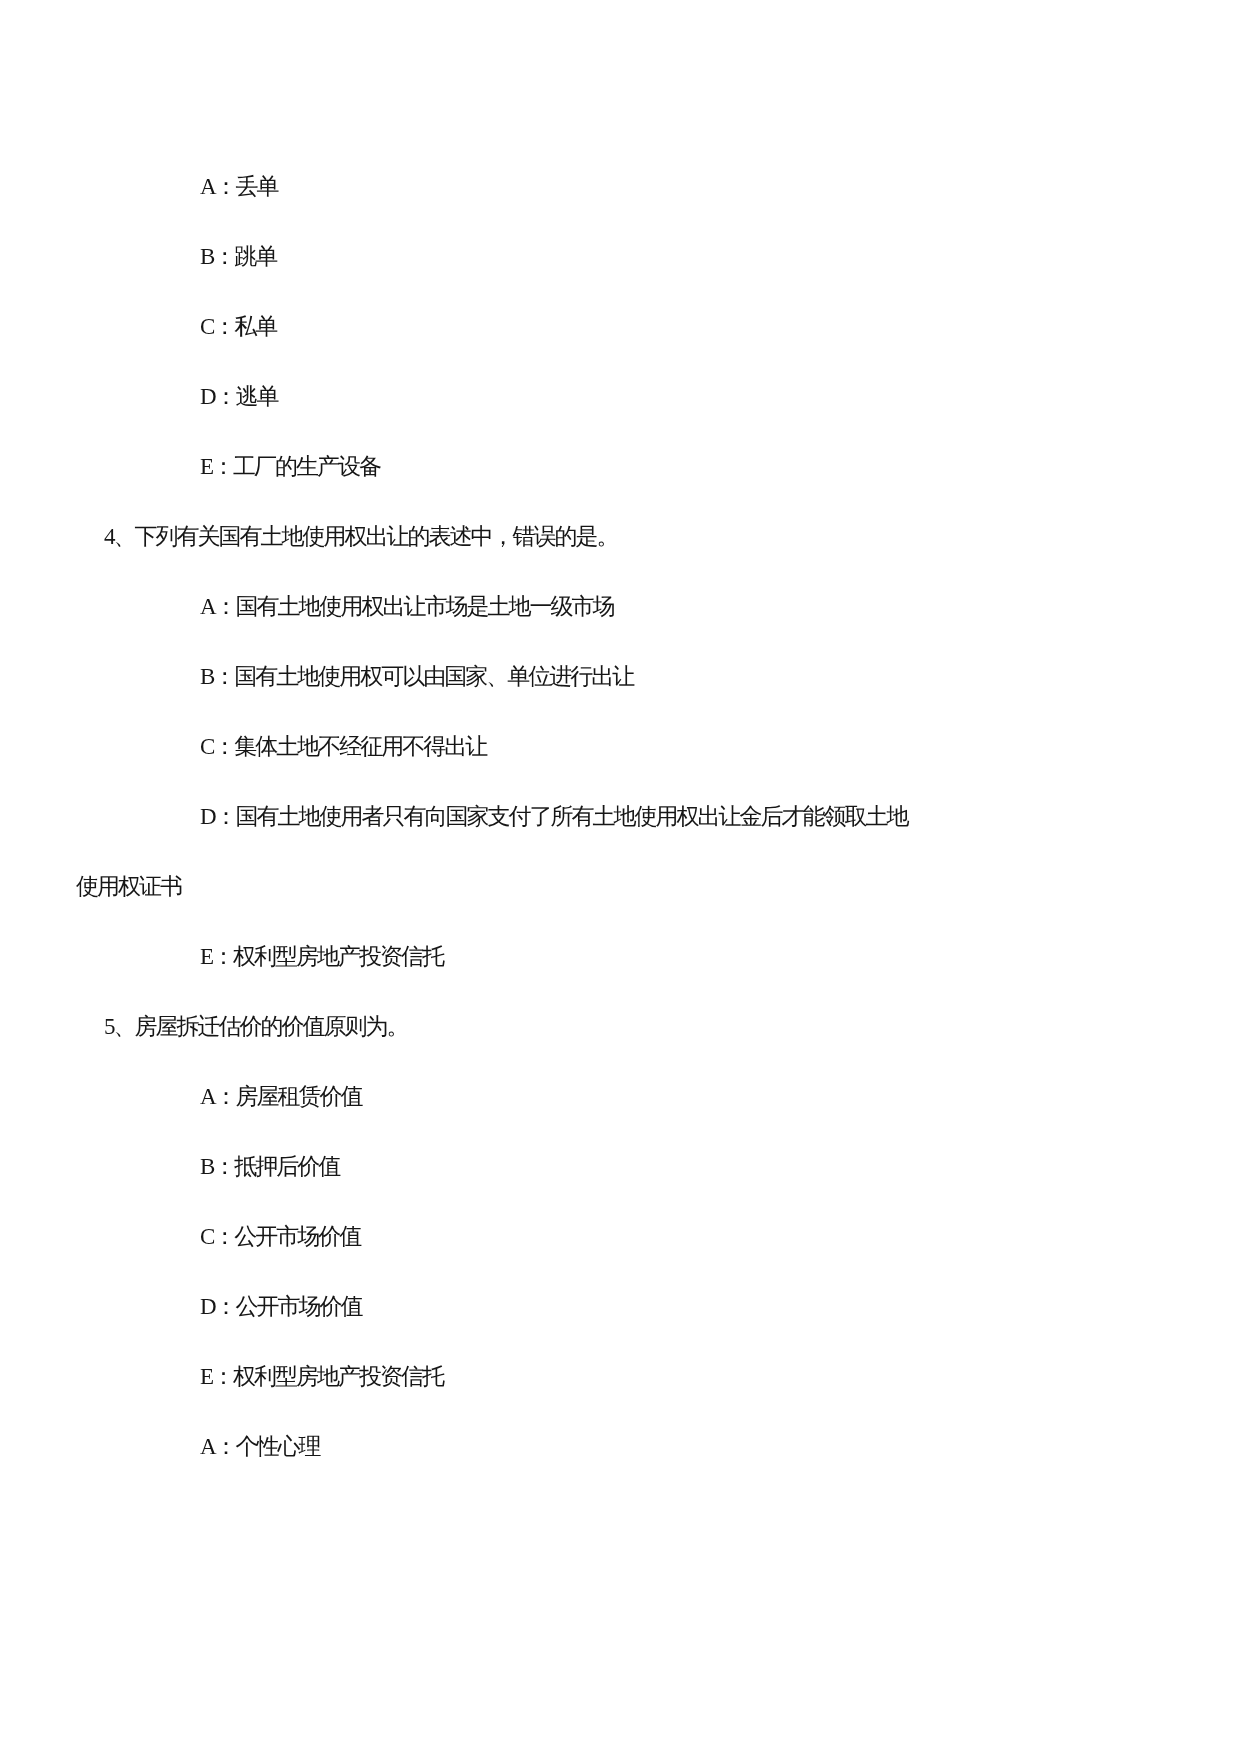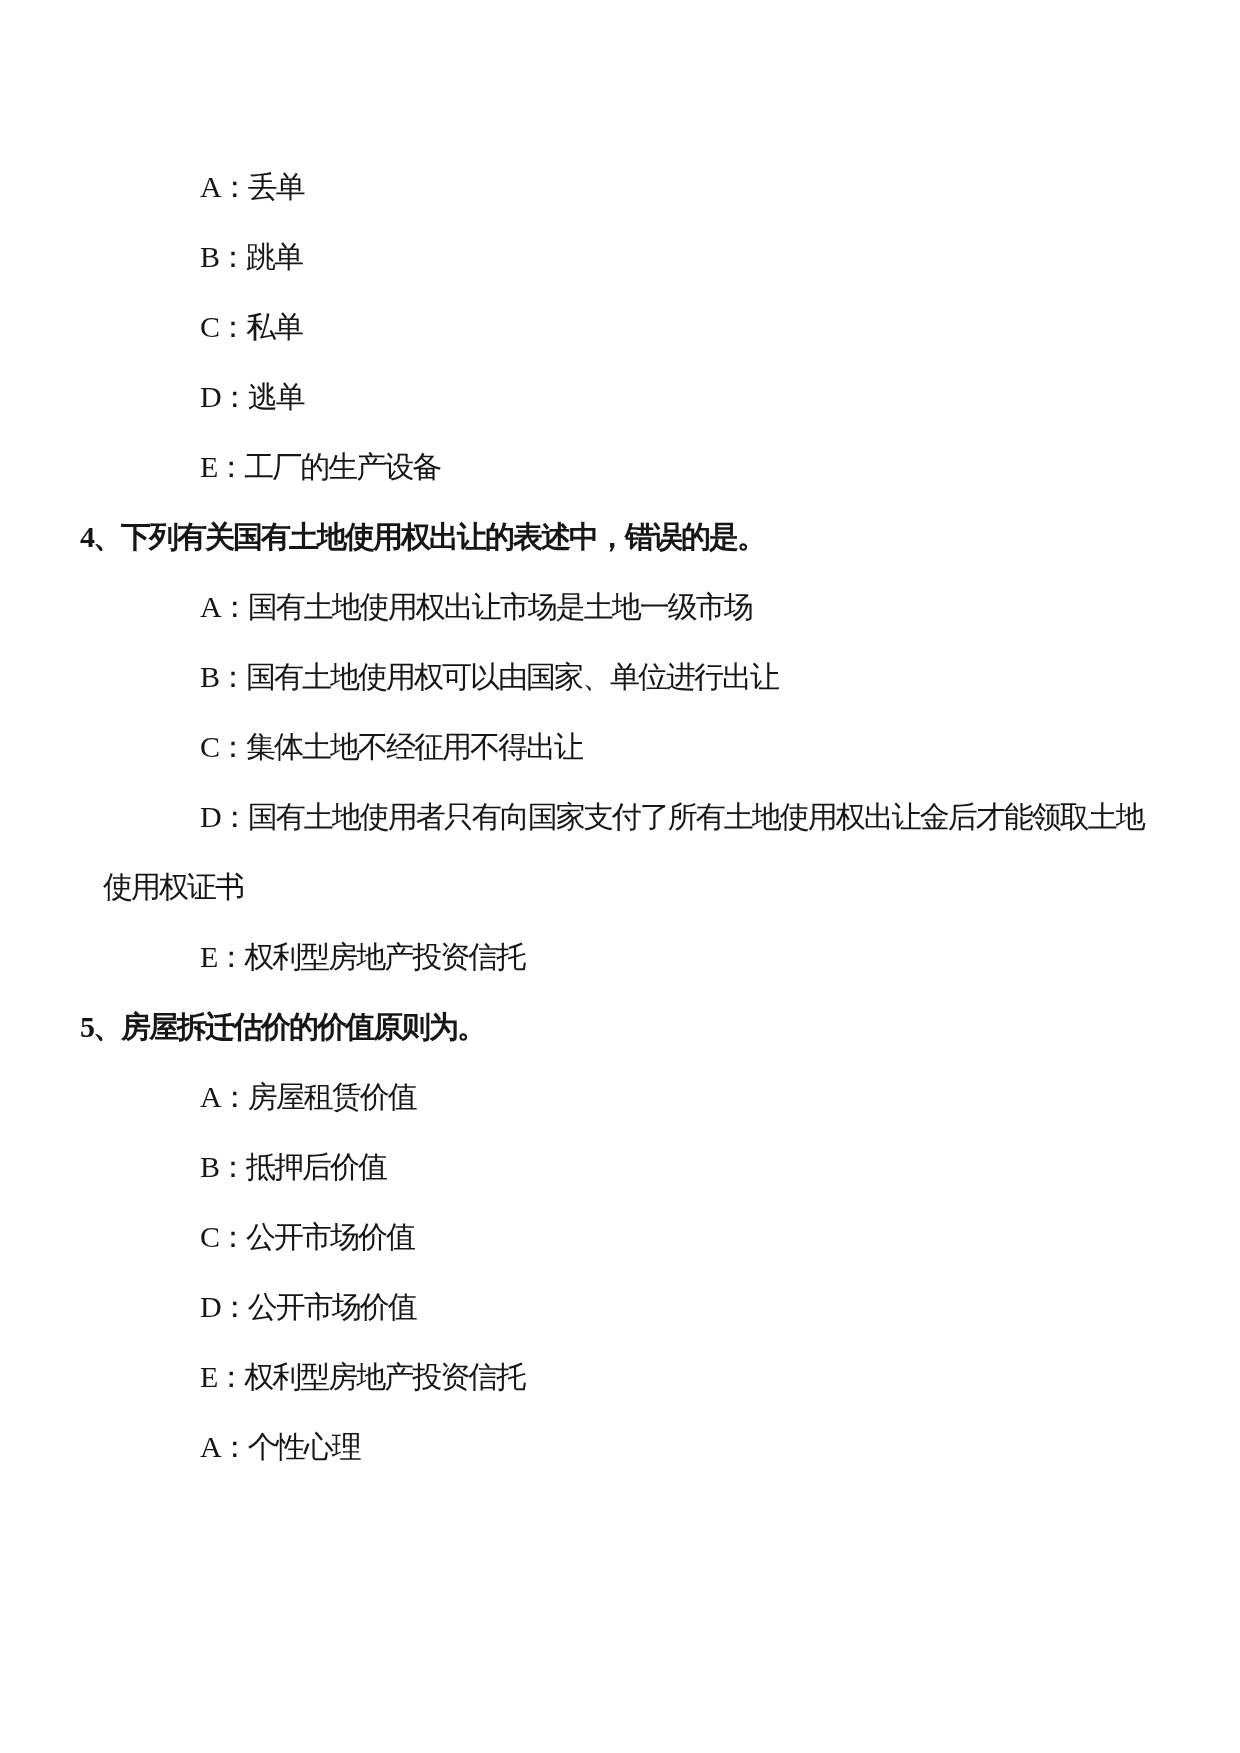--- a/index.html
+++ b/index.html
@@ -17,28 +17,28 @@
   }
   .doc-page {
     position: absolute;
     top: 152px;
     left: 0;
     width: 1240px;
   }
   .line {
     height: 70px;
     line-height: 70px;
-    font-size: 30px;
+    font-size: 23px;
     letter-spacing: -2px;
     white-space: nowrap;
     color: #161616;
   }
-  .line.q    { padding-left: 80px; font-weight: bold; }
+  .line.q    { padding-left: 104px; }
   .line.opt  { padding-left: 200px; }
-  .line.cont { padding-left: 103px; }
+  .line.cont { padding-left: 76px; }
 </style>
 </head>
 <body>
 
 <div class="doc-page">
   <div class="line opt">A：丢单</div>
   <div class="line opt">B：跳单</div>
   <div class="line opt">C：私单</div>
   <div class="line opt">D：逃单</div>
   <div class="line opt">E：工厂的生产设备</div>

